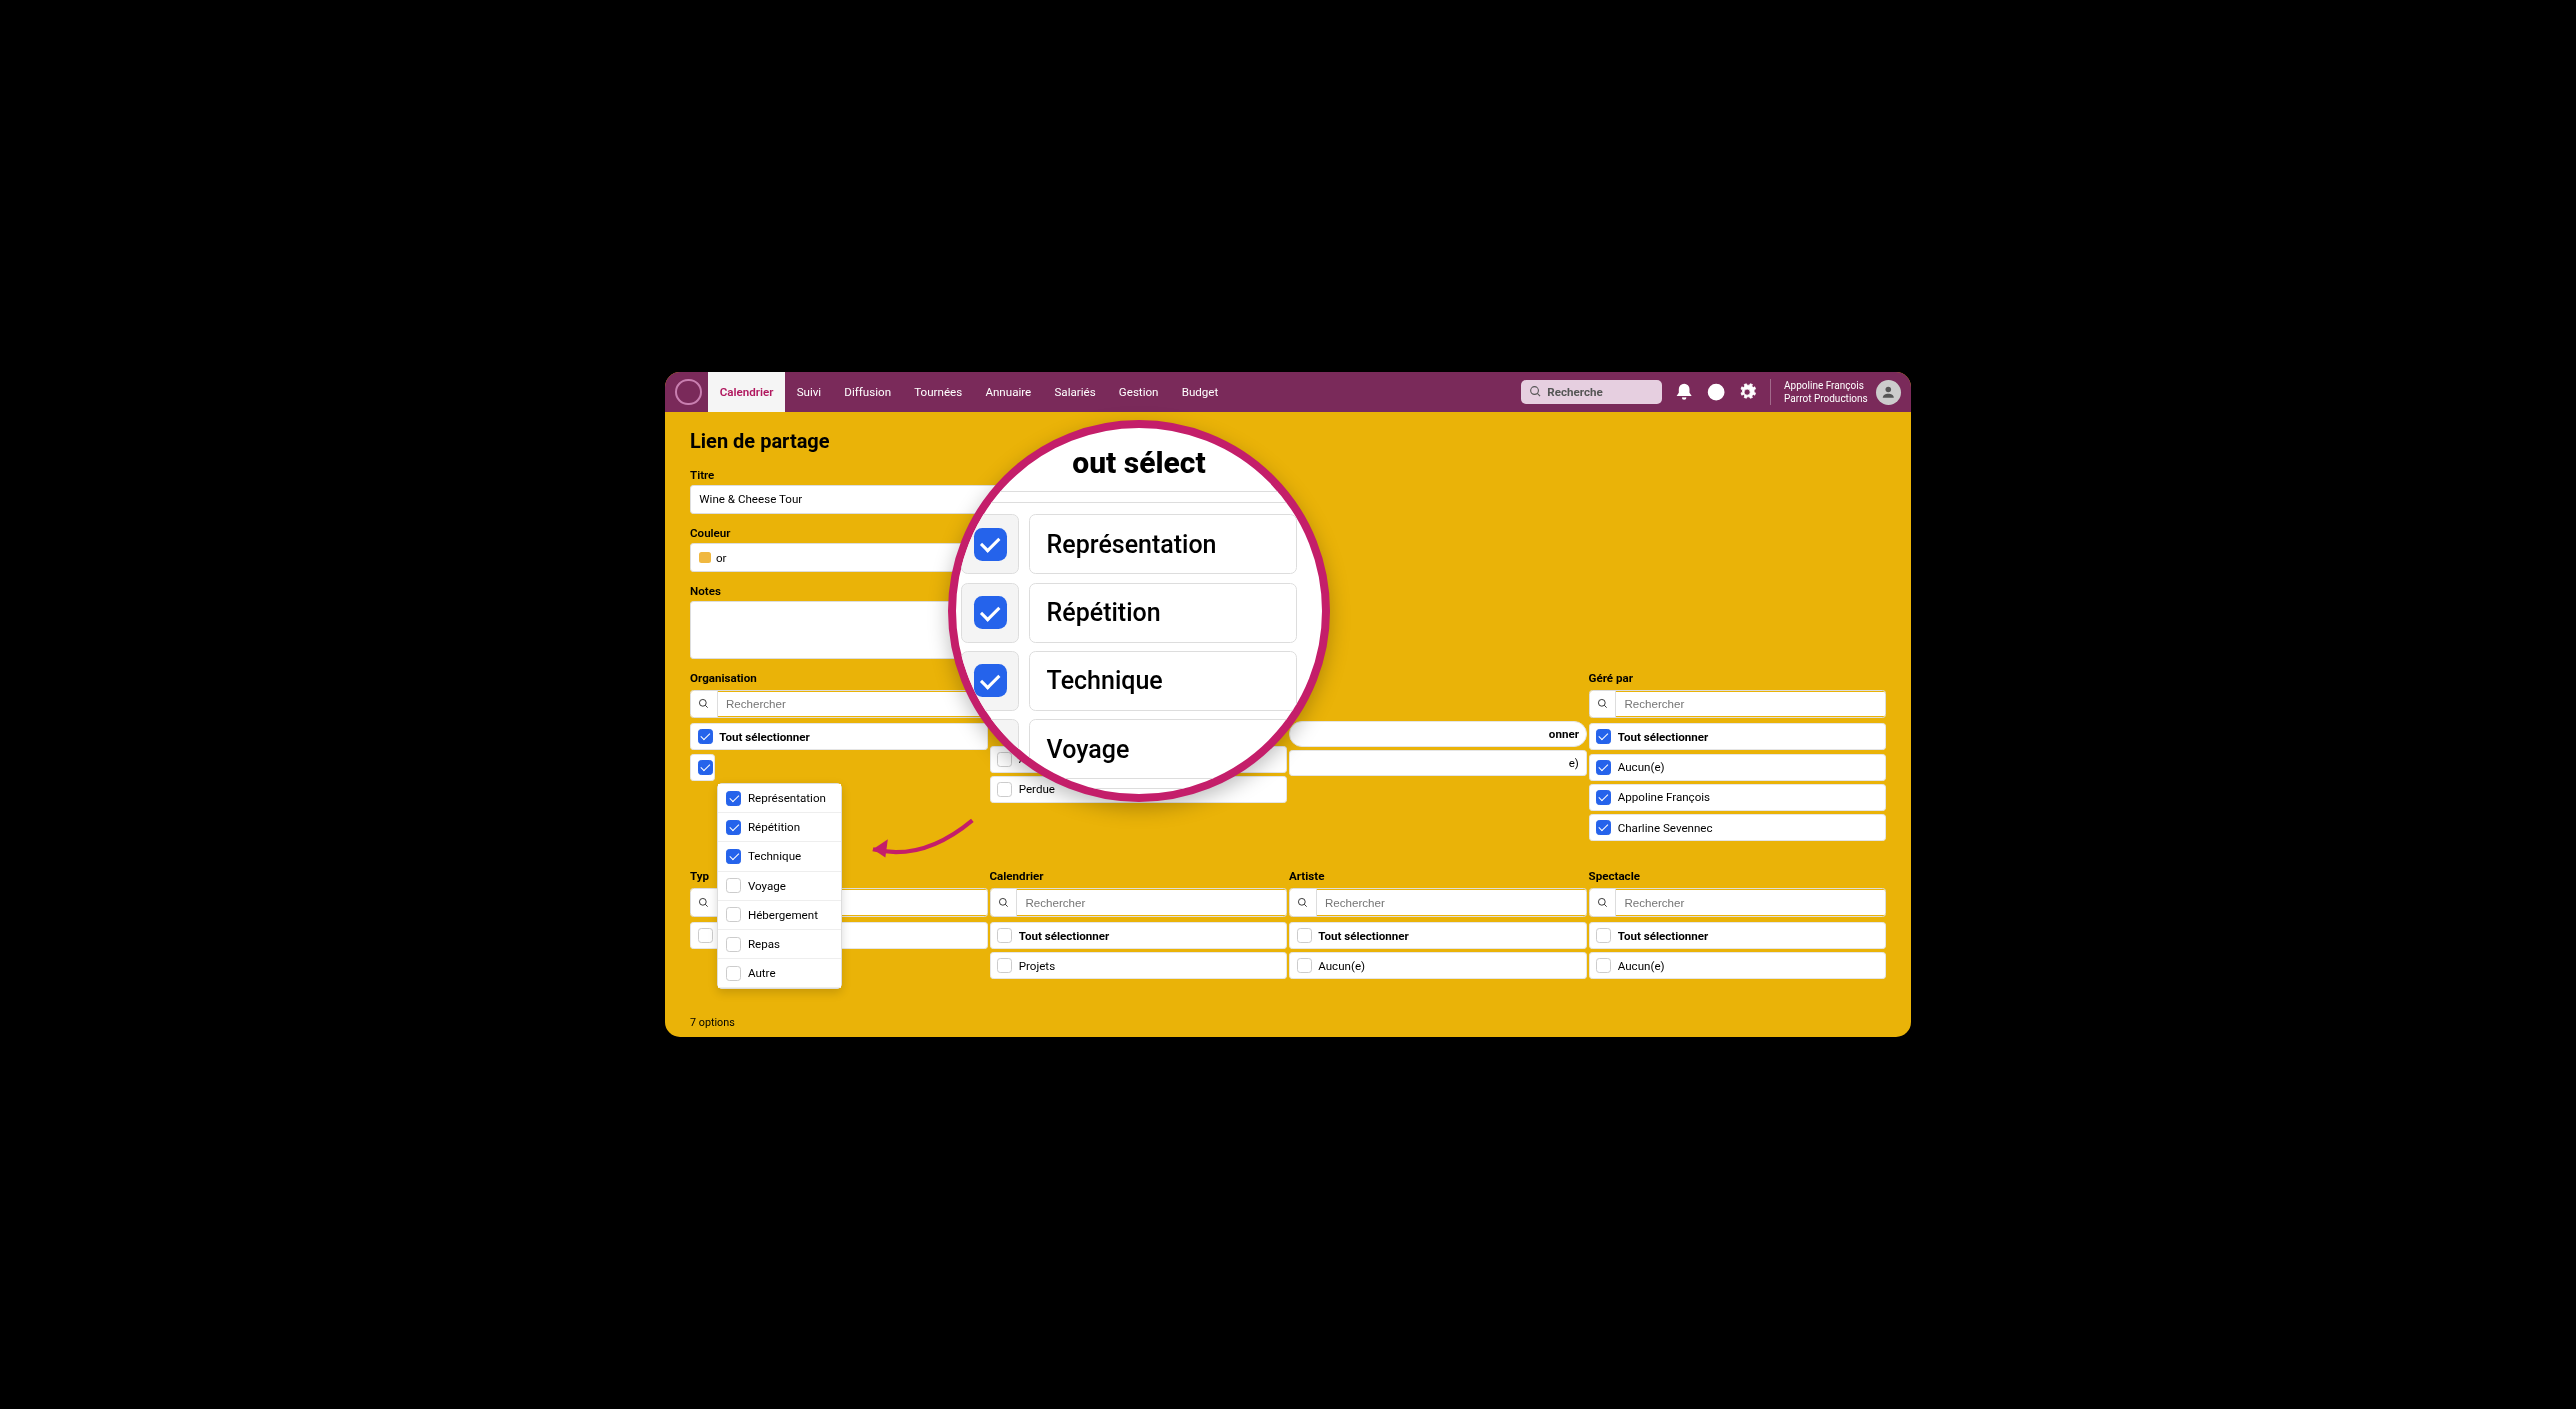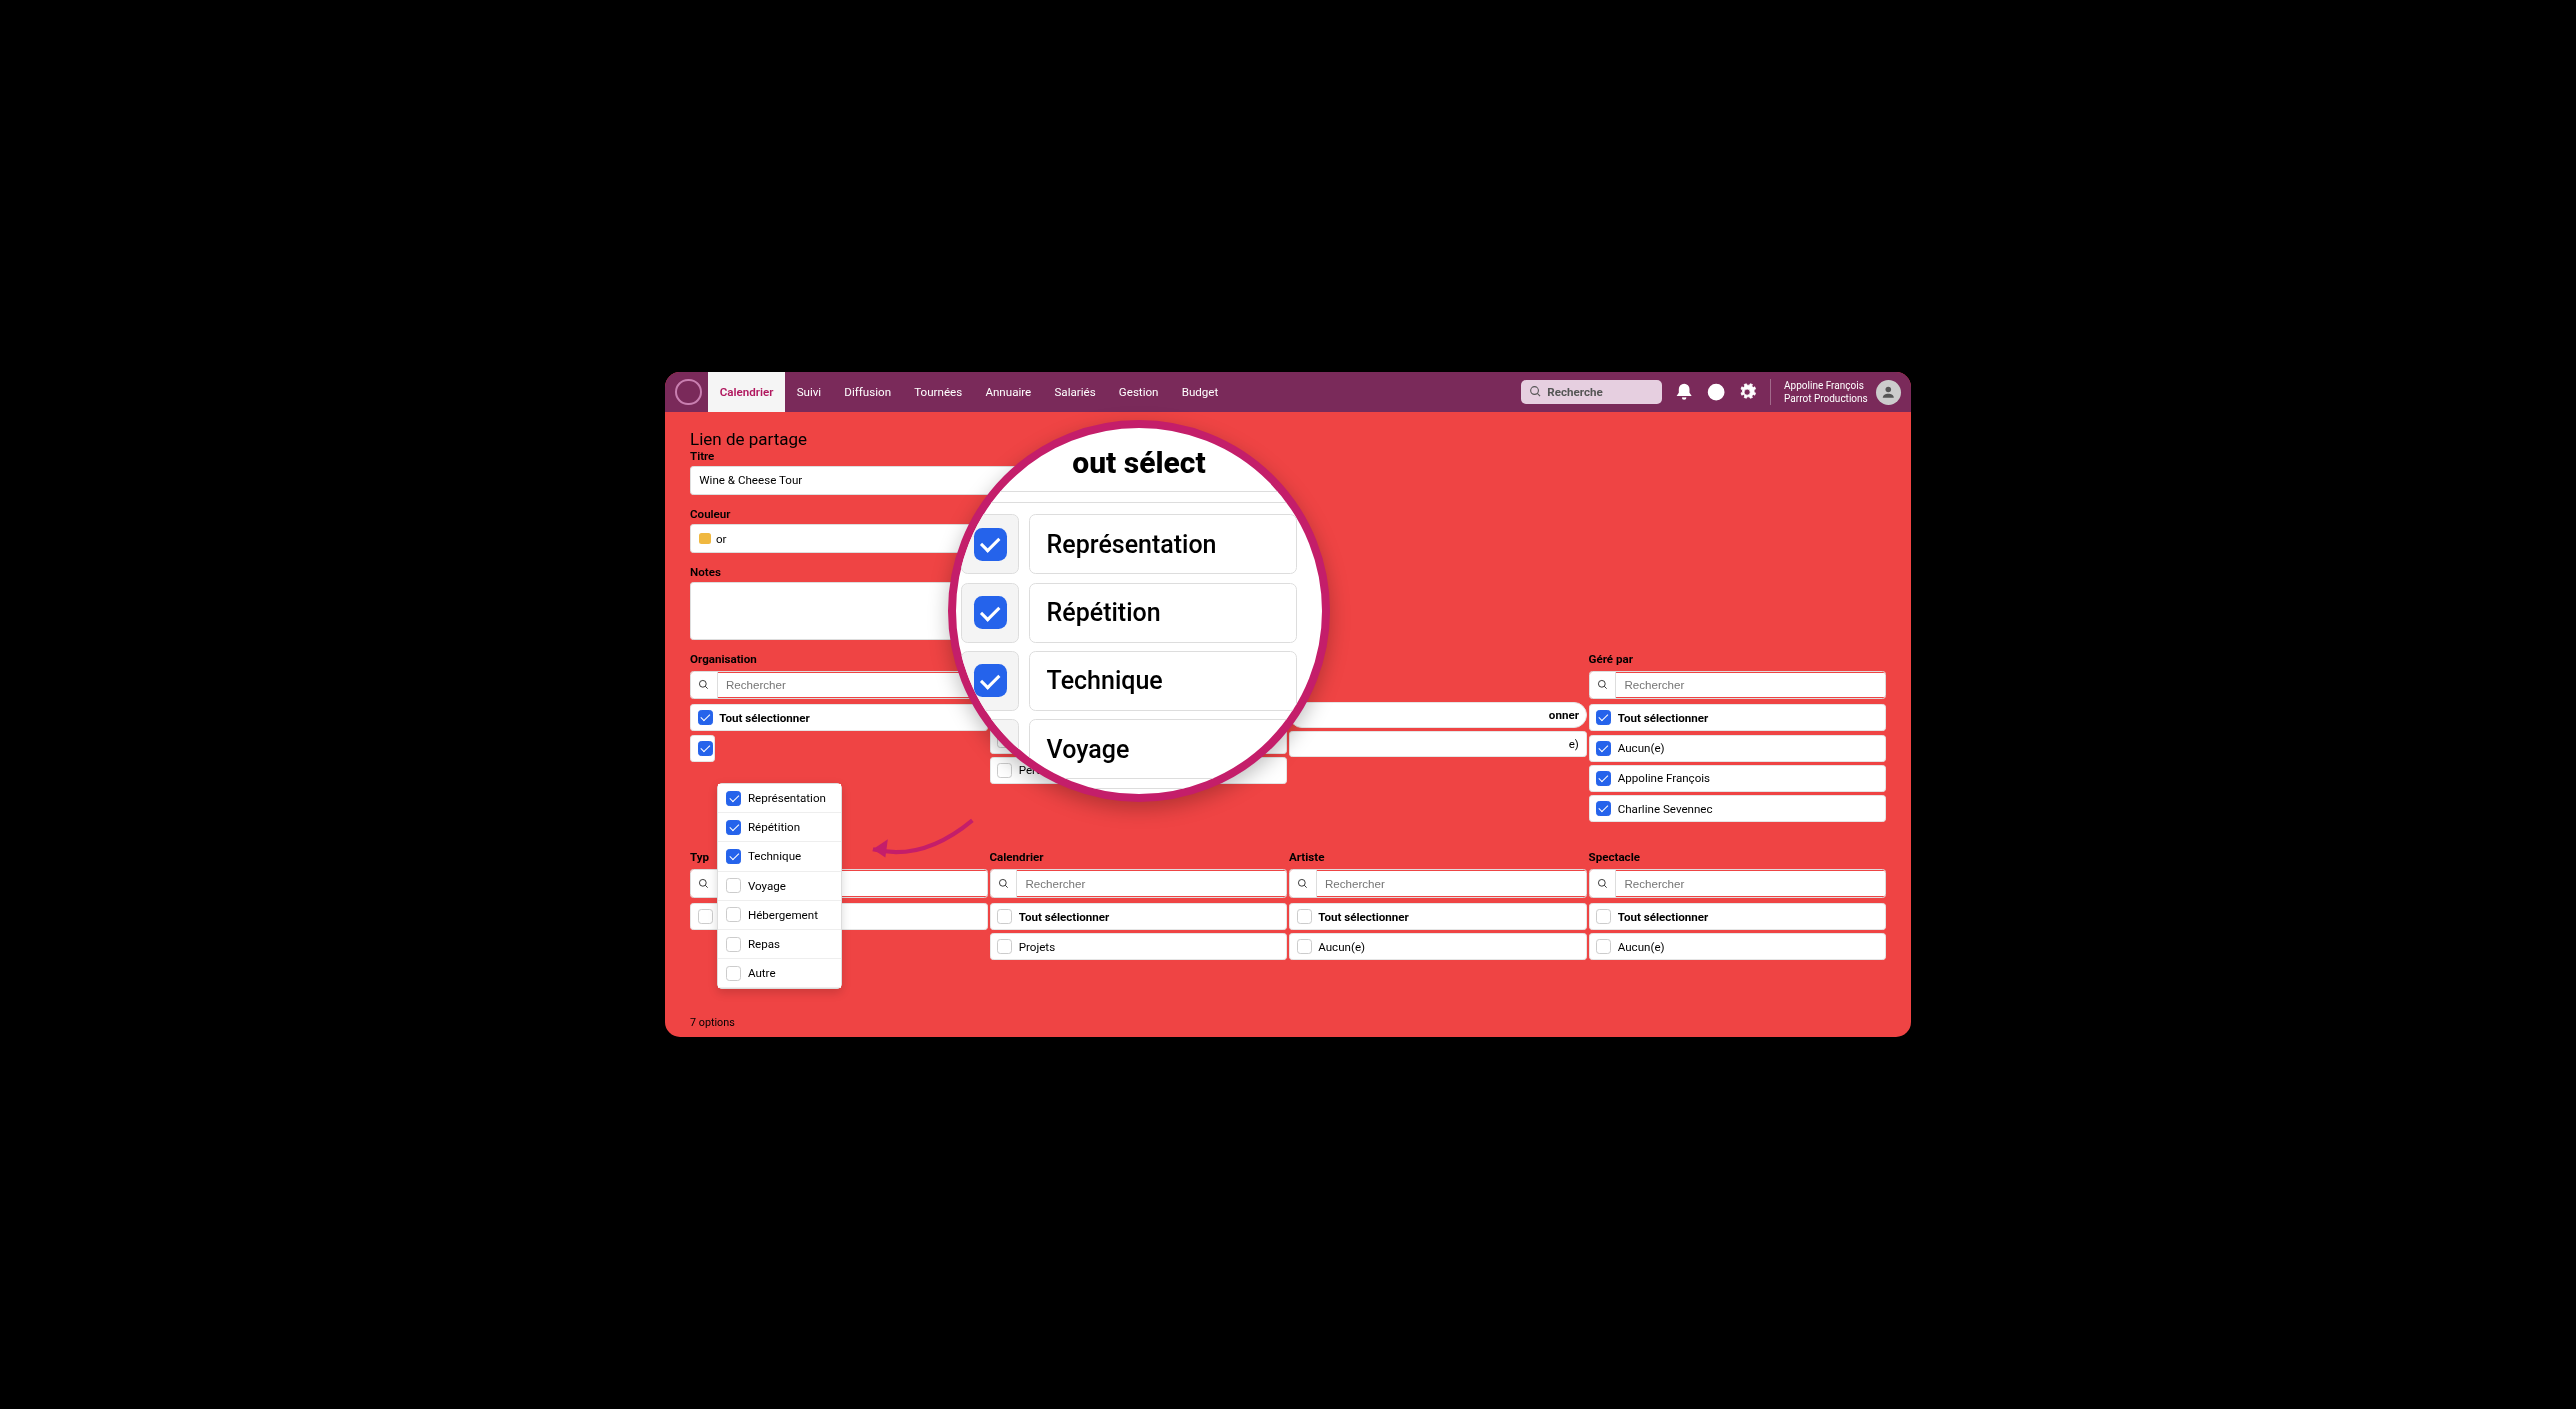--- a/index.html
+++ b/index.html
@@ -1,34 +1,34 @@
 <!DOCTYPE html>
 <html style="font-size:13.3px"><head>
 <meta charset="utf-8">
 <style>
 * { box-sizing: border-box; margin: 0; padding: 0; }
 body { font-family: -apple-system, BlinkMacSystemFont, "Segoe UI", Roboto, sans-serif; background: #000; display: flex; justify-content: center; align-items: center; min-height: 100vh; padding: 16.6px; }
-.window { width: 1246px; height: 665px; background: #ef4444; border-radius: 15px; overflow: hidden; position: relative; }
+.window { width: 1246px; height: 665px; background: #eab308; border-radius: 15px; overflow: hidden; position: relative; }
 .topbar { background: #7a2a5a; height: 40px; display: flex; align-items: center; padding: 0 10px; color: #fff; }
 .logo { width: 26.6px; height: 26.6px; border: 2.5px solid #c97fb0; border-radius: 50%; margin-right: 6.6px; position: relative; }
 .nav { display: flex; align-items: stretch; height: 100%; }
 .nav-item { padding: 0 11.6px; display: flex; align-items: center; font-size: 11.6px; cursor: pointer; color: #fff; }
 .nav-item.active { background: #f5f5f5; color: #b0175e; font-weight: 600; }
 .topbar-spacer { flex: 1; }
 .search-box { background: #e6cfe0; border-radius: 5px; padding: 5px 8.3px; display: flex; align-items: center; width: 141px; margin-right: 13.3px; font-weight: bold; }
 .search-box svg { width: 13.3px; height: 13.3px; margin-right: 5px; }
 .search-box span { color: #555; font-size: 11.6px; }
 .top-icons { display: flex; align-items: center; gap: 13.3px; margin-right: 13.3px; }
 .top-icons svg { width: 18.3px; height: 18.3px; fill: #fff; stroke: #fff; }
 .user-info { display: flex; align-items: center; gap: 8.3px; border-left: 0.8px solid rgba(255,255,255,0.3); padding-left: 13.3px; }
 .user-text { font-size: 10px; line-height: 1.3; }
 .avatar { width: 25px; height: 25px; background: #ccc; border-radius: 50%; display: flex; align-items: center; justify-content: center; }
 .avatar svg { width: 16.6px; height: 16.6px; fill: #555; }
 .content { padding: 16.6px 25px; height: calc(100% - 40px); overflow: hidden; }
-.page-title { font-size: 17px; font-weight: 400; }
+.page-title { font-size: 20px; font-weight: 700; margin-bottom: 15px; }
 .field-label { font-size: 11.6px; font-weight: 600; margin-bottom: 3.3px; }
 .field-input { width: 565px; border: 0.8px solid #ddd; border-radius: 3.3px; padding: 6.6px 8.3px; font-size: 11.6px; margin-bottom: 11.6px; background: #fff; }
 .color-input { display: flex; align-items: center; gap: 5px; }
 .color-swatch { width: 11.6px; height: 11.6px; background: #f0b840; border-radius: 2.5px; }
 .notes-input { height: 58px; }
 .filter-row { display: flex; gap: 2px; margin-top: 11.6px; }
 .filter-col { flex: 1; min-width: 0; }
 .filter-title { font-size: 11.6px; font-weight: 700; margin-bottom: 5px; }
 .search-field { display: flex; align-items: center; border: 0.8px solid #ddd; border-radius: 3.3px; overflow: hidden; margin-bottom: 5px; }
 .search-icon-box { width: 26.6px; height: 26.6px; display: flex; align-items: center; justify-content: center; background: #fff; border-right: 0.8px solid #ddd; }

